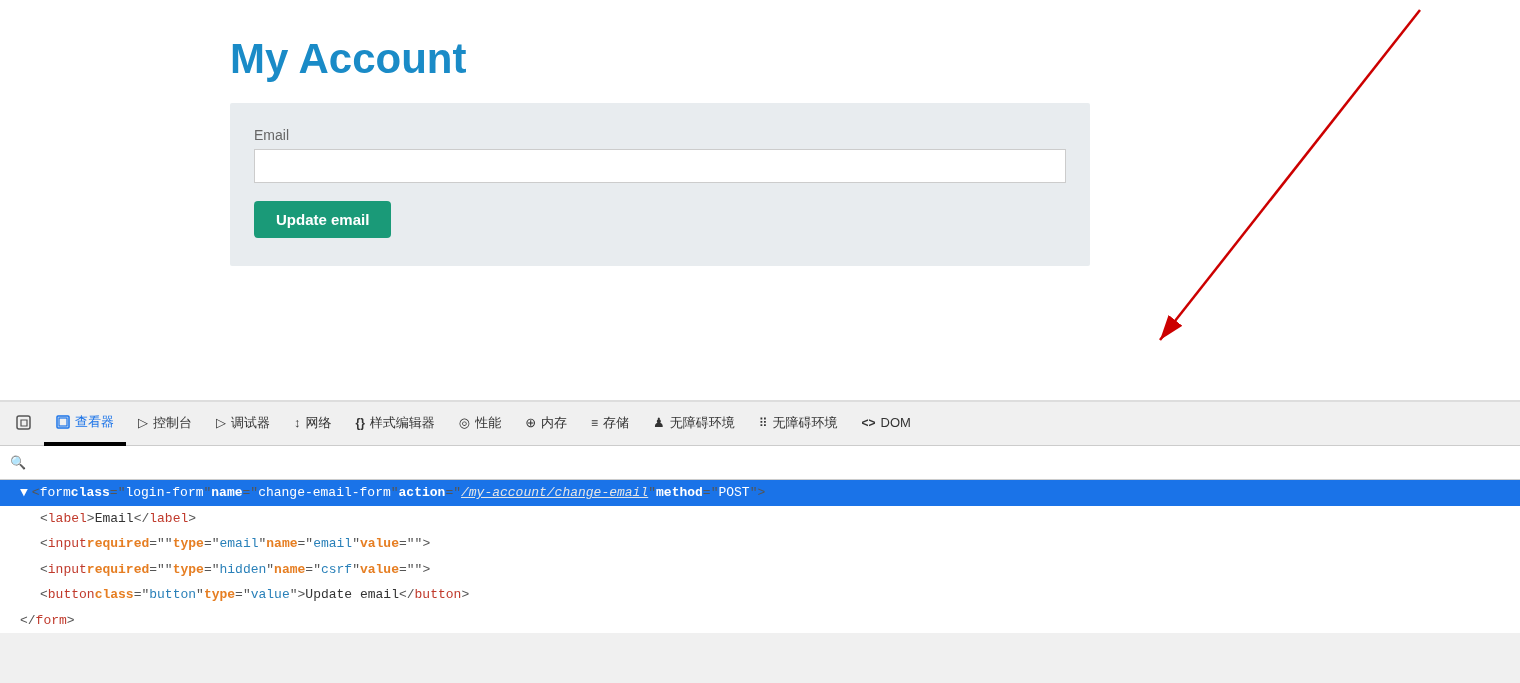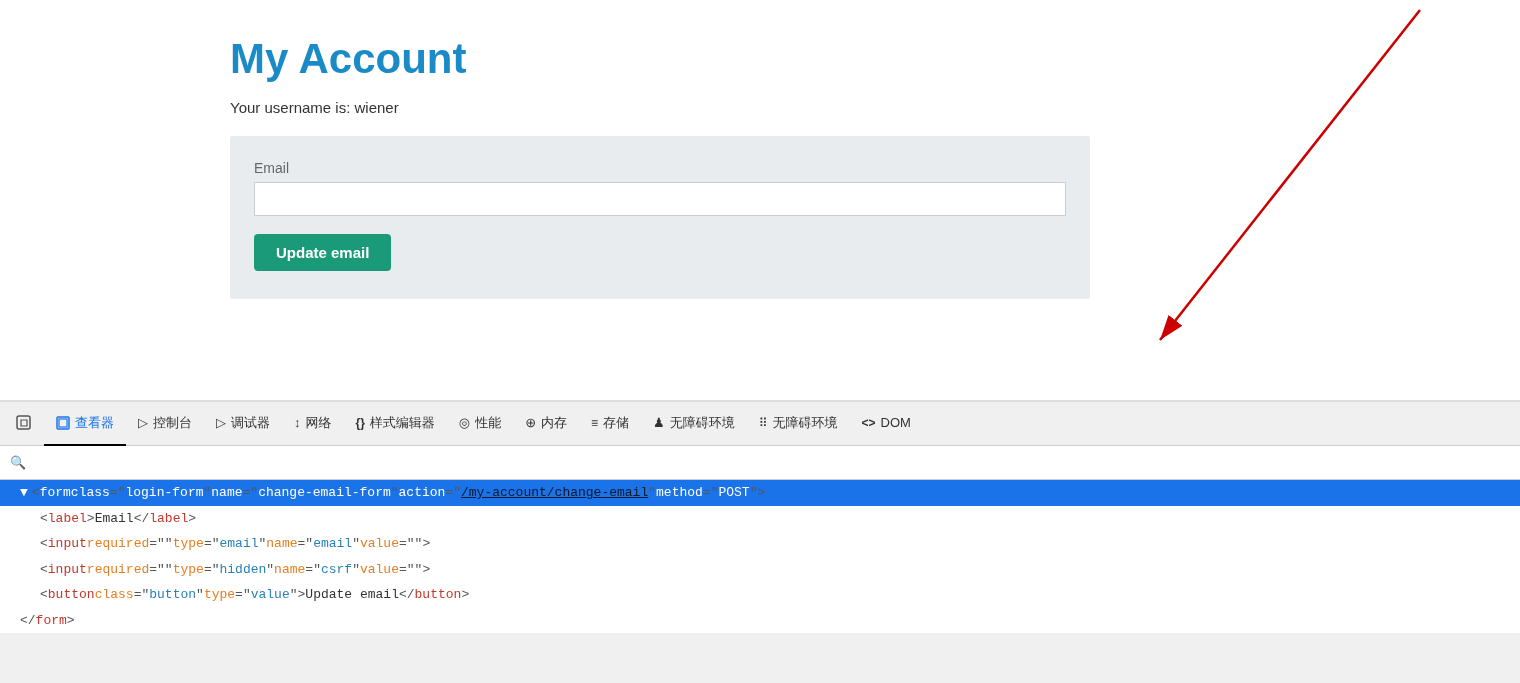--- a/index.html
+++ b/index.html
@@ -89,21 +89,21 @@
       font-size: 13px;
       color: #333;
       cursor: pointer;
       white-space: nowrap;
       border-bottom: 2px solid transparent;
       height: 44px;
     }
 
     .devtools-tab.active {
       color: #1a73e8;
-      border-bottom: 2px solid #000000;
+      border-bottom: 4px solid #000000;
     }
 
     .devtools-search-bar {
       display: flex;
       align-items: center;
       height: 34px;
       border-bottom: 1px solid #ccc;
       background: #fff;
       padding: 0 10px;
       gap: 6px;
@@ -133,37 +133,36 @@
     }
 
     .html-line.selected {
       background: #1a73e8;
       color: #fff;
     }
 
     .html-line.selected .tag { color: #fff; }
     .html-line.selected .attr-name { color: #fff; }
     .html-line.selected .attr-val { color: #fff; }
-    .html-line.selected .attr-link { color: #0f172a; text-decoration: underline; }
+    .html-line.selected .attr-link { color: #e5e5e5; text-decoration: underline; font-style: italic; }
 
     .indent-1 { padding-left: 40px; }
 
     .tag { color: #c0392b; }
-    .attr-name { color: #e67e22; }
+    .attr-name { color: #e67e22; font-weight: bold; }
     .attr-val { color: #2980b9; }
     .attr-link { color: #2980b9; text-decoration: underline; }
     .text-content { color: #333; }
     .punct { color: #555; }
   </style>
 </head>
 <body>
 
 <div id="page-area">
   <h1 class="page-title">My Account</h1>
-  <p class="user-info">Your username is: wiener</p>
 
   <div class="form-box">
     <label>Email</label>
     <input type="email" placeholder="" style="">
     <button class="update-btn">Update email</button>
   </div>
 
   <svg style="position:absolute; top:0; right:60px; width:420px; height:400px; pointer-events:none;">
     <defs>
       <marker id="arrowhead" markerWidth="10" markerHeight="7" refX="10" refY="3.5" orient="auto">

